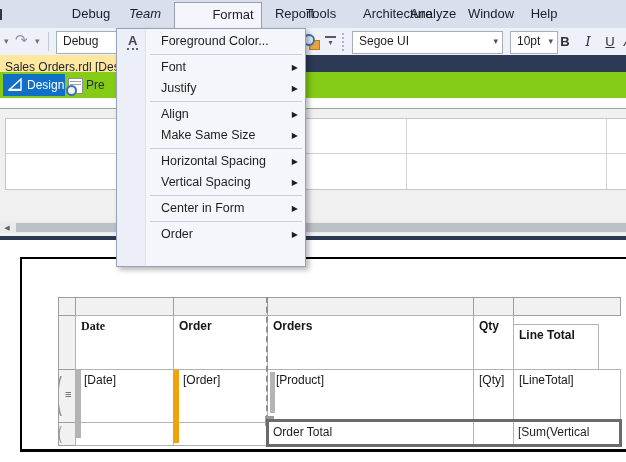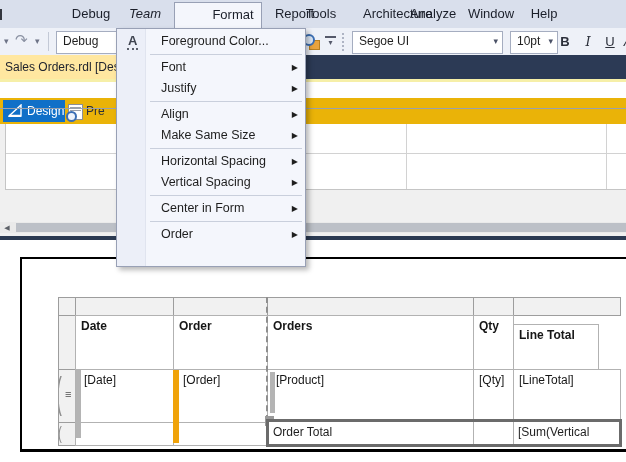--- a/index.html
+++ b/index.html
@@ -42,21 +42,21 @@
   .srch .sq{position:absolute;left:6px;top:6px;width:9px;height:8px;background:#e8a33d;border:1px solid #b97f1f;}
   .srch .mag{position:absolute;left:0;top:0;width:8px;height:8px;border:2px solid #3b6fb5;border-radius:50%;background:#dce8f7;}
 
   
   .tabstrip{left:0;top:55px;width:626px;height:24px;background:#2c3a55;z-index:10;}
   .doc-tab{position:absolute;left:0;top:0;width:152px;height:24px;background:#ffe7a0;
            font-size:12px;line-height:24px;padding-left:5px;color:#20242f;white-space:nowrap;overflow:hidden;}
   .goldline{left:0;top:79px;width:626px;height:3px;background:#f6efa8;z-index:10;}
 
   
-  .viewbar{left:0;top:98px;width:626px;height:26px;background:#eab308;z-index:10;}
+  .viewbar{left:0;top:72px;width:626px;height:26px;background:#84cc16;z-index:10;}
   .design-btn{position:absolute;left:3px;top:2px;width:62px;height:22px;background:#1070c8;color:#fff;
               font-size:12px;line-height:22px;}
   .design-btn .lbl{position:absolute;left:24px;}
   .preview-btn{position:absolute;left:66px;top:2px;width:58px;height:22px;color:#2b2f3a;
                font-size:12px;line-height:22px;}
   .preview-btn .lbl{position:absolute;left:20px;}
   .pv-icon{position:absolute;left:2px;top:4px;width:13px;height:14px;background:#fff;border:1px solid #8a8f9a;}
   .pv-icon i{display:block;height:1px;background:#9aa0ab;margin:2px 1px 0 1px;}
   .pv-icon .circ{position:absolute;left:-3px;bottom:-3px;width:7px;height:7px;border:2px solid #3b6fb5;border-radius:50%;background:#eef3fb;}
   .surface-topline{left:0;top:108px;width:626px;height:1px;background:#99a1ad;z-index:10;}
@@ -206,21 +206,21 @@
 
   <div class="abs cell gray" style="left:58px;top:315px;width:18px;height:55px;"></div>
   <div class="abs cell gray" style="left:58px;top:369px;width:18px;height:54px;">
     <span class="rh-paren">(</span>
     <span class="rh-lines">≡</span>
   </div>
   <div class="abs cell gray" style="left:58px;top:422px;width:18px;height:24px;">
     <span class="rh-paren-sm">(</span>
   </div>
 
-  <div class="abs cell hdr" style="left:75px;top:315px;width:99px;height:55px;">Date</div>
+  <div class="abs cell hdr" style="left:75px;top:315px;width:99px;height:55px;font-family:Liberation Serif, serif;">Date</div>
   <div class="abs cell hdr" style="left:173px;top:315px;width:95px;height:55px;">Order</div>
   <div class="abs cell hdr" style="left:267px;top:315px;width:207px;height:55px;">Orders</div>
   <div class="abs cell hdr" style="left:473px;top:315px;width:41px;height:55px;">Qty</div>
   <div class="abs cell hdr" style="left:513px;top:324px;width:86px;height:55px;">Line Total</div>
 
   <div class="abs cell" style="left:173px;top:369px;width:95px;height:54px;padding-left:9px;">[Order]</div>
   <div class="abs cell" style="left:75px;top:369px;width:99px;height:54px;padding-left:8px;">[Date]</div>
   <div class="abs cell" style="left:267px;top:369px;width:207px;height:54px;padding-left:8px;">[Product]</div>
   <div class="abs cell" style="left:473px;top:369px;width:41px;height:54px;">[Qty]</div>
   <div class="abs cell" style="left:513px;top:369px;width:108px;height:54px;">[LineTotal]</div>

